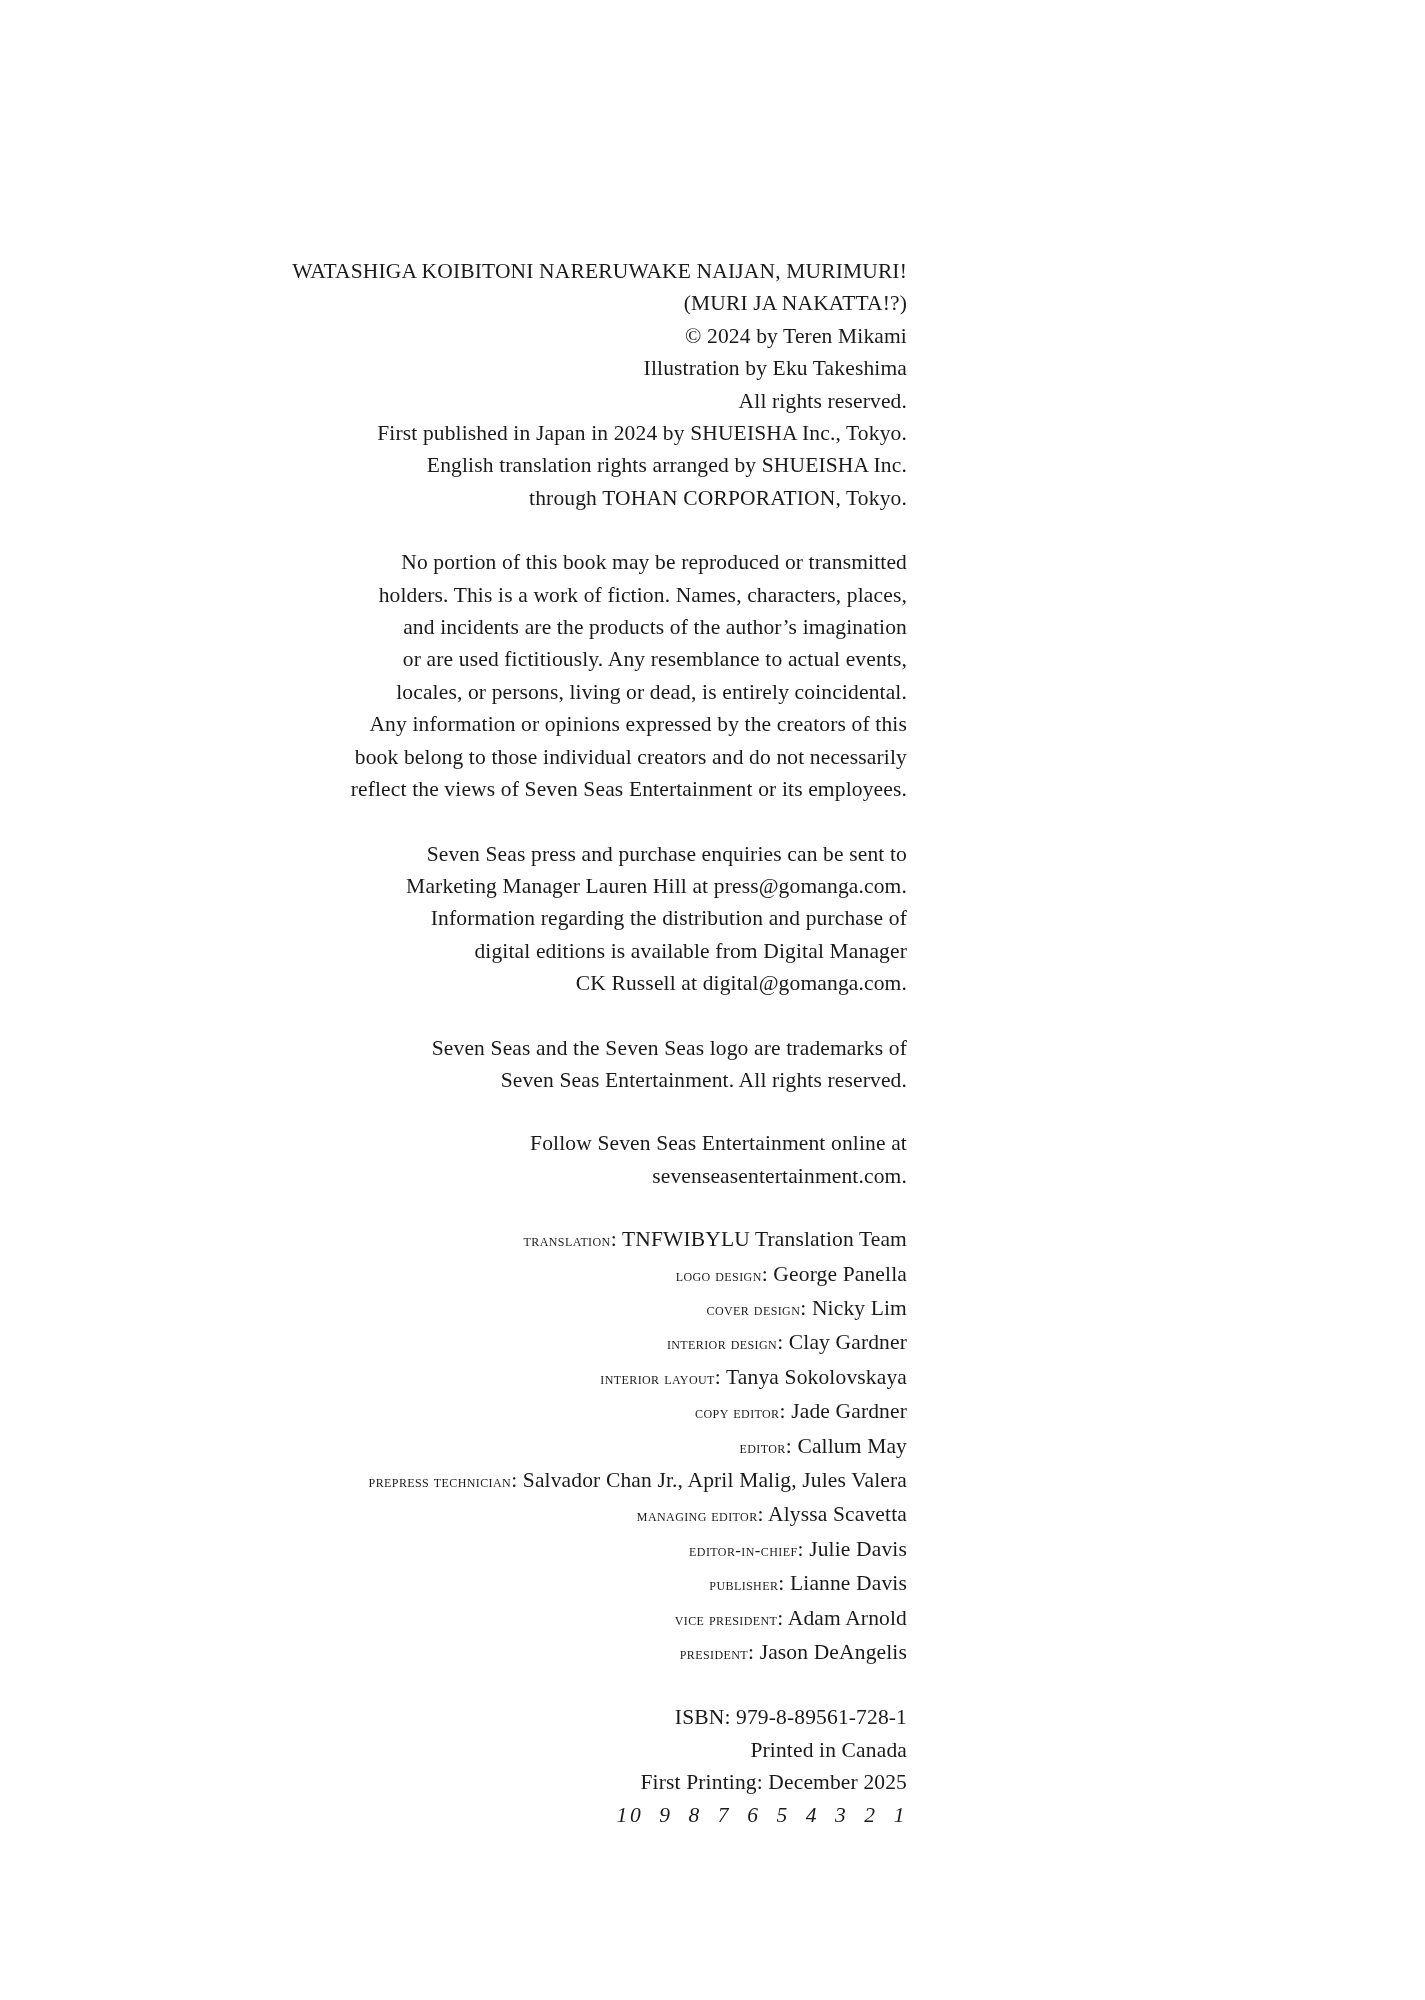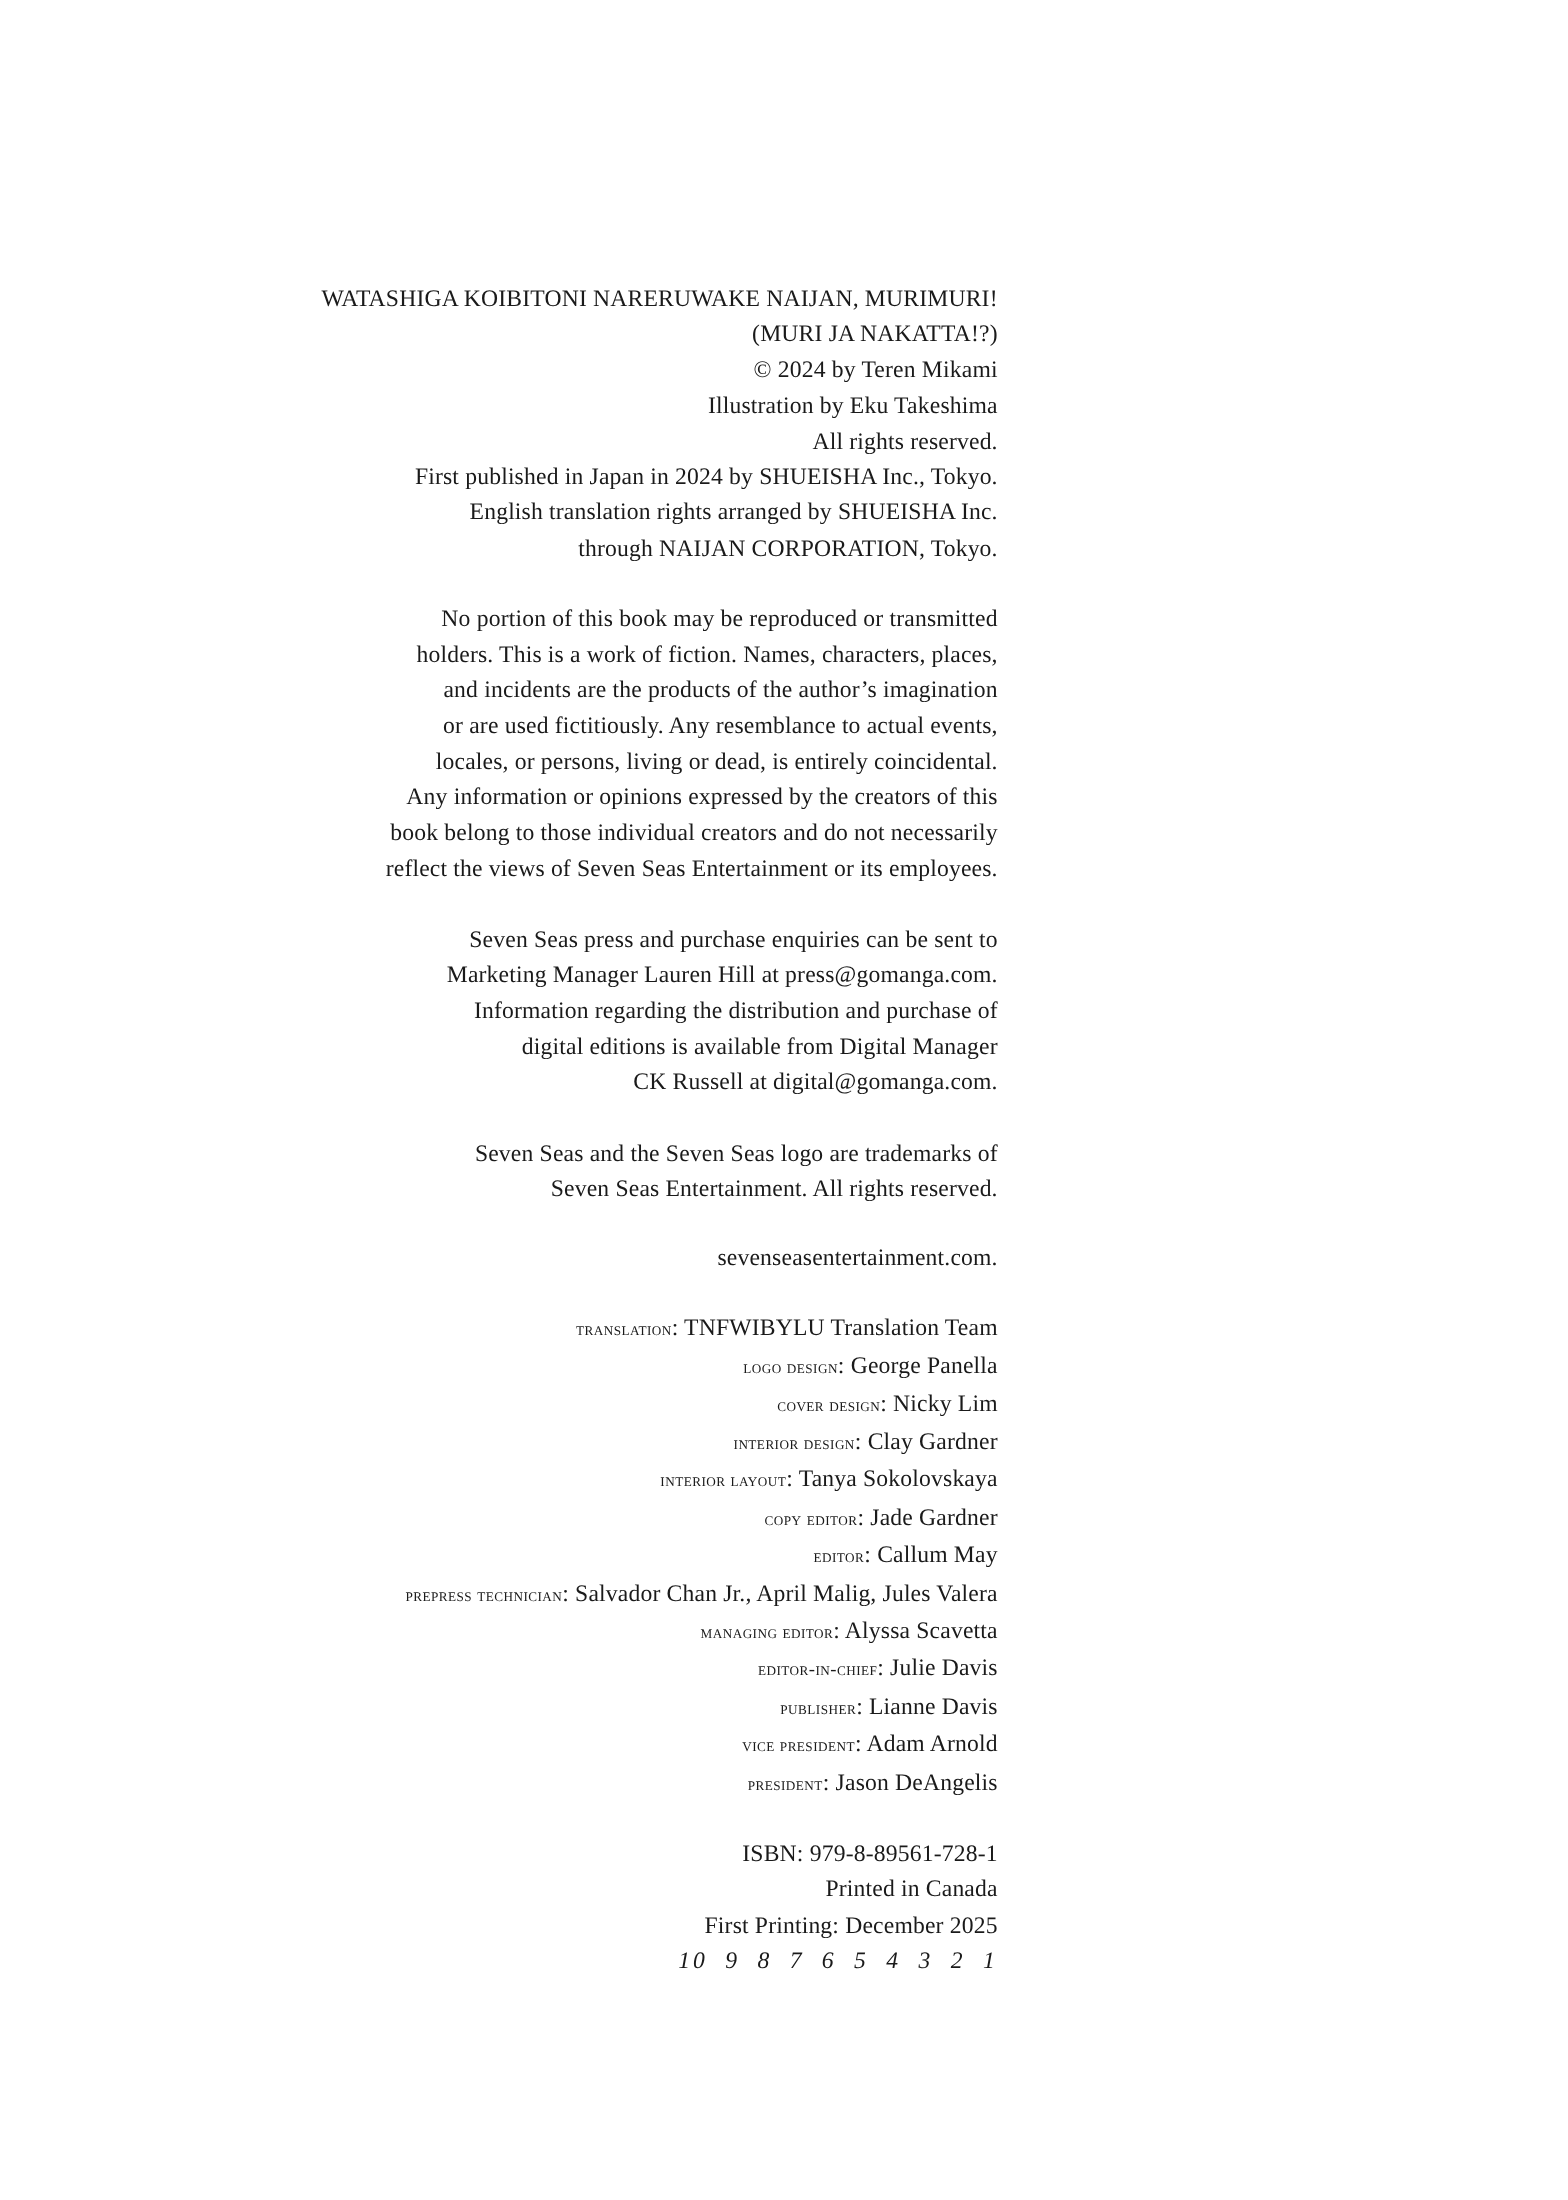--- a/index.html
+++ b/index.html
@@ -59,21 +59,21 @@
   <div class="content">
 
     <div class="block">
       <div class="line">WATASHIGA KOIBITONI NARERUWAKE NAIJAN, MURIMURI!</div>
       <div class="line">(MURI JA NAKATTA!?)</div>
       <div class="line">© 2024 by Teren Mikami</div>
       <div class="line">Illustration by Eku Takeshima</div>
       <div class="line">All rights reserved.</div>
       <div class="line">First published in Japan in 2024 by SHUEISHA Inc., Tokyo.</div>
       <div class="line">English translation rights arranged by SHUEISHA Inc.</div>
-      <div class="line">through NAIJAN CORPORATION, Tokyo.</div>
+      <div class="line">through TOHAN CORPORATION, Tokyo.</div>
     </div>
 
     <div class="gap"></div>
 
     <div class="block">
       <div class="line">No portion of this book may be reproduced or transmitted</div>
       <div class="line">holders. This is a work of fiction. Names, characters, places,</div>
       <div class="line">and incidents are the products of the author’s imagination</div>
       <div class="line">or are used fictitiously. Any resemblance to actual events,</div>
       <div class="line">locales, or persons, living or dead, is entirely coincidental.</div>
@@ -95,20 +95,21 @@
     <div class="gap"></div>
 
     <div class="block">
       <div class="line">Seven Seas and the Seven Seas logo are trademarks of</div>
       <div class="line">Seven Seas Entertainment. All rights reserved.</div>
     </div>
 
     <div class="gap-small"></div>
 
     <div class="block">
+      <div class="line">Follow Seven Seas Entertainment online at</div>
       <div class="line">sevenseasentertainment.com.</div>
     </div>
 
     <div class="gap-small"></div>
 
     <div class="block credits">
       <div class="line"><span class="role">translation</span><span>: </span><span>TNFWIBYLU Translation Team</span></div>
       <div class="line"><span class="role">logo design</span><span>: </span><span>George Panella</span></div>
       <div class="line"><span class="role">cover design</span><span>: </span><span>Nicky Lim</span></div>
       <div class="line"><span class="role">interior design</span><span>: </span><span>Clay Gardner</span></div>

